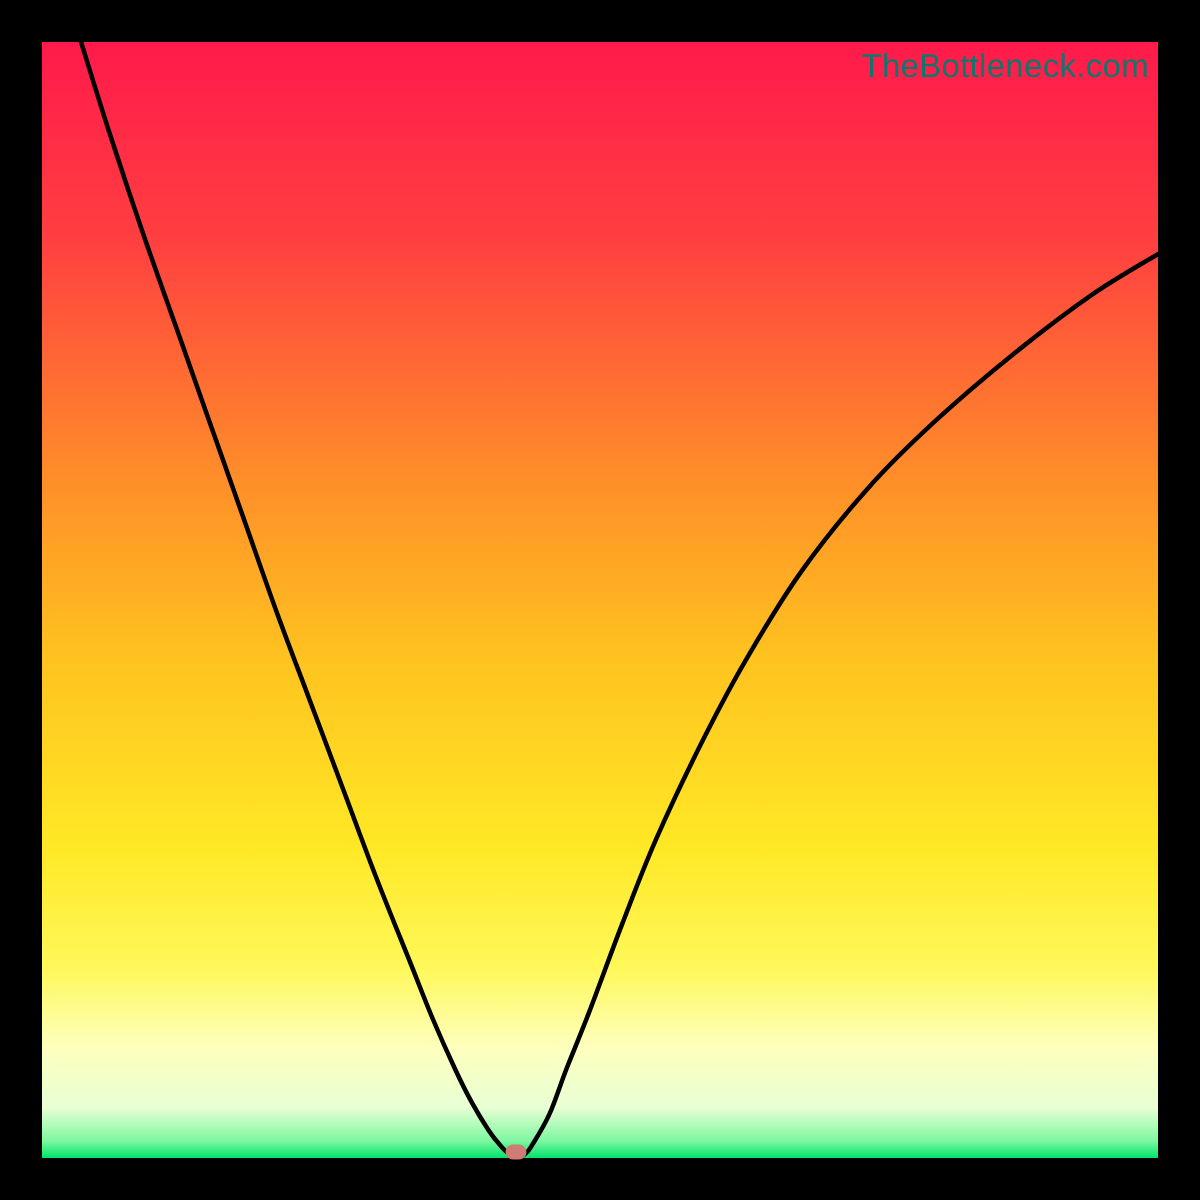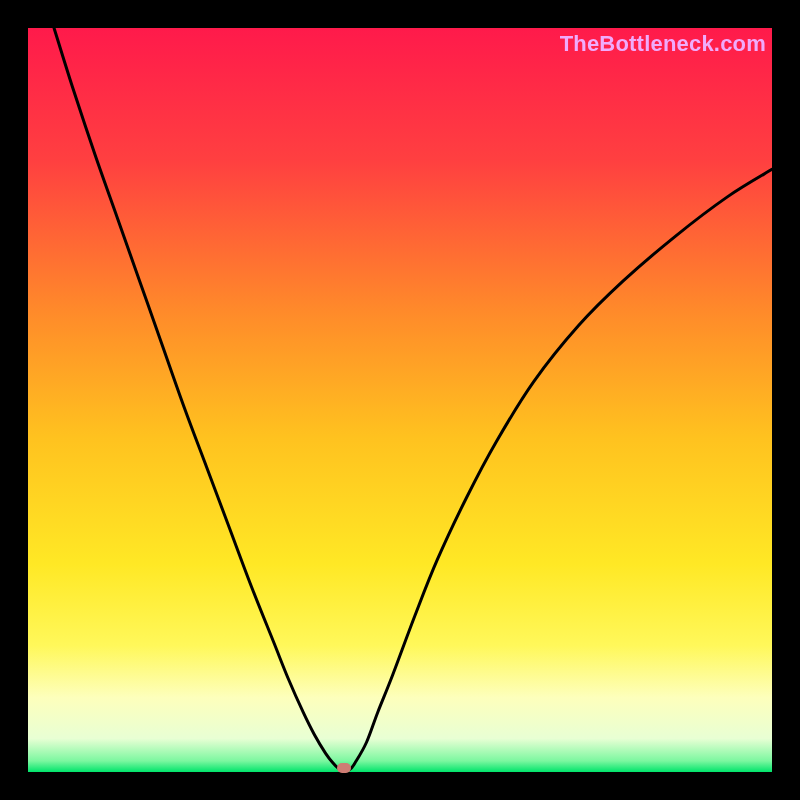--- a/index.html
+++ b/index.html
@@ -23,24 +23,24 @@
     position: absolute;
     left: 0;
     top: 0;
     width: 744px;
     height: 744px;
   }
   .watermark {
     position: absolute;
     top: 3px;
     right: 6px;
-    color: #f0abfc;
+    color: #0f766e;
     font-size: 22px;
     letter-spacing: 0.2px;
-    font-weight: 700;
+    font-weight: 400;
     user-select: none;
   }
   .marker {
     position: absolute;
     width: 14px;
     height: 10px;
     background: #cf7d74;
     border-radius: 5px;
   }
 </style>

